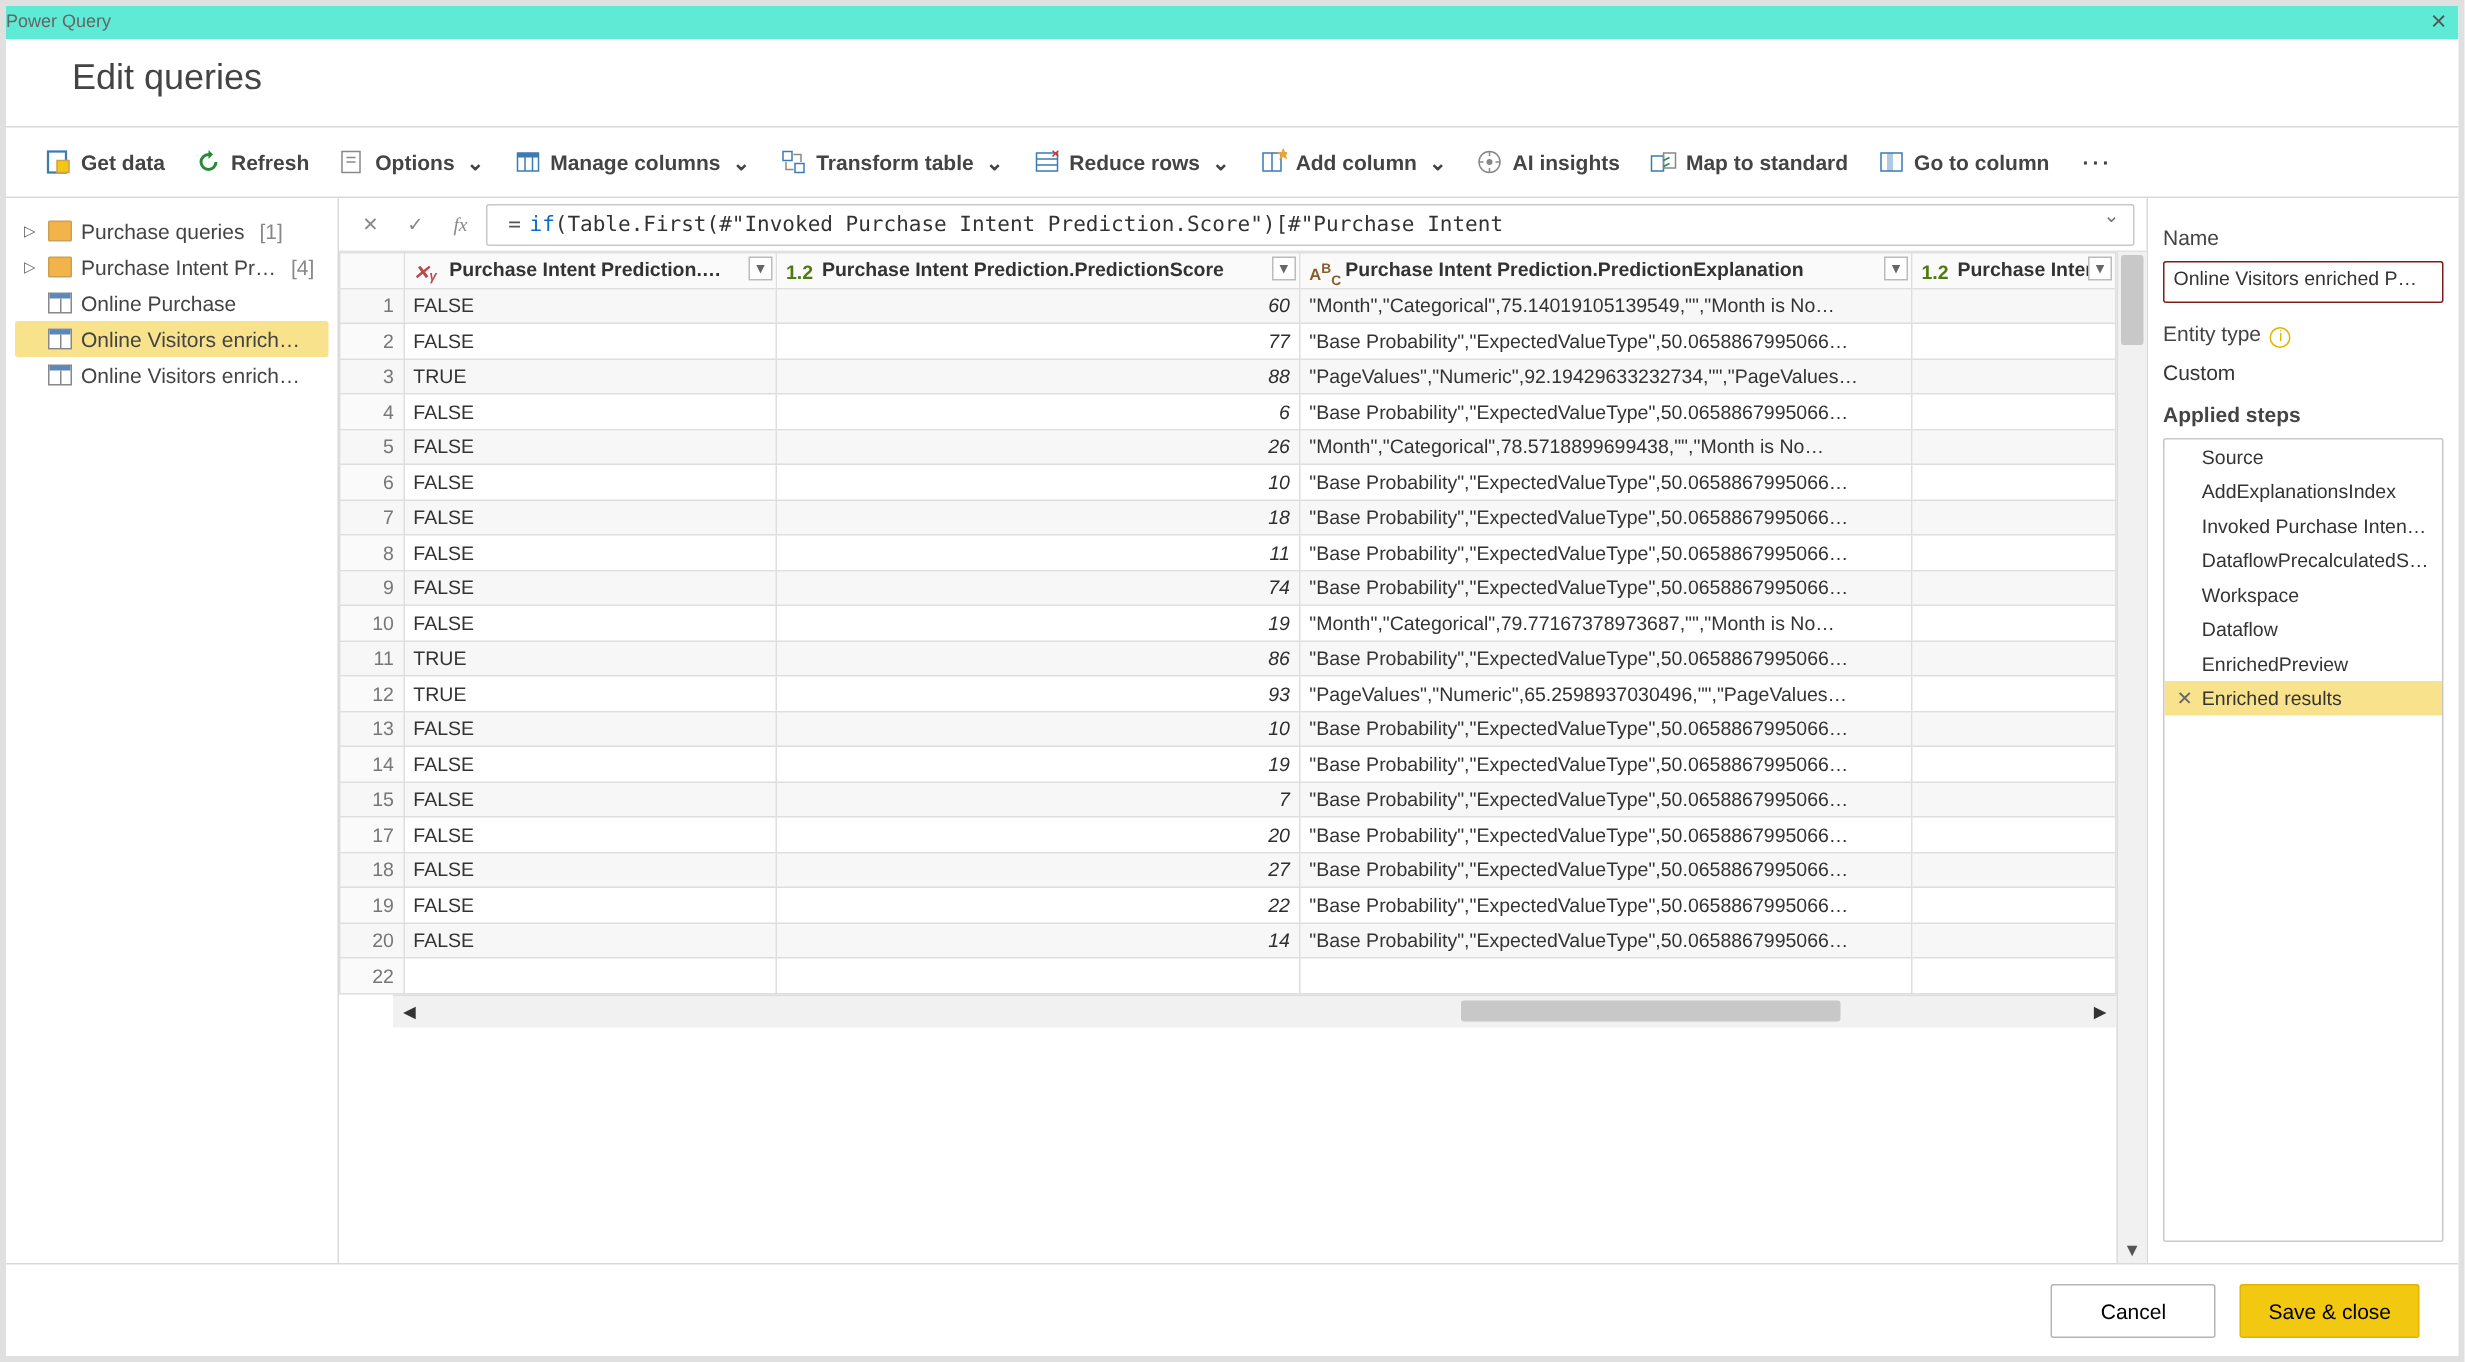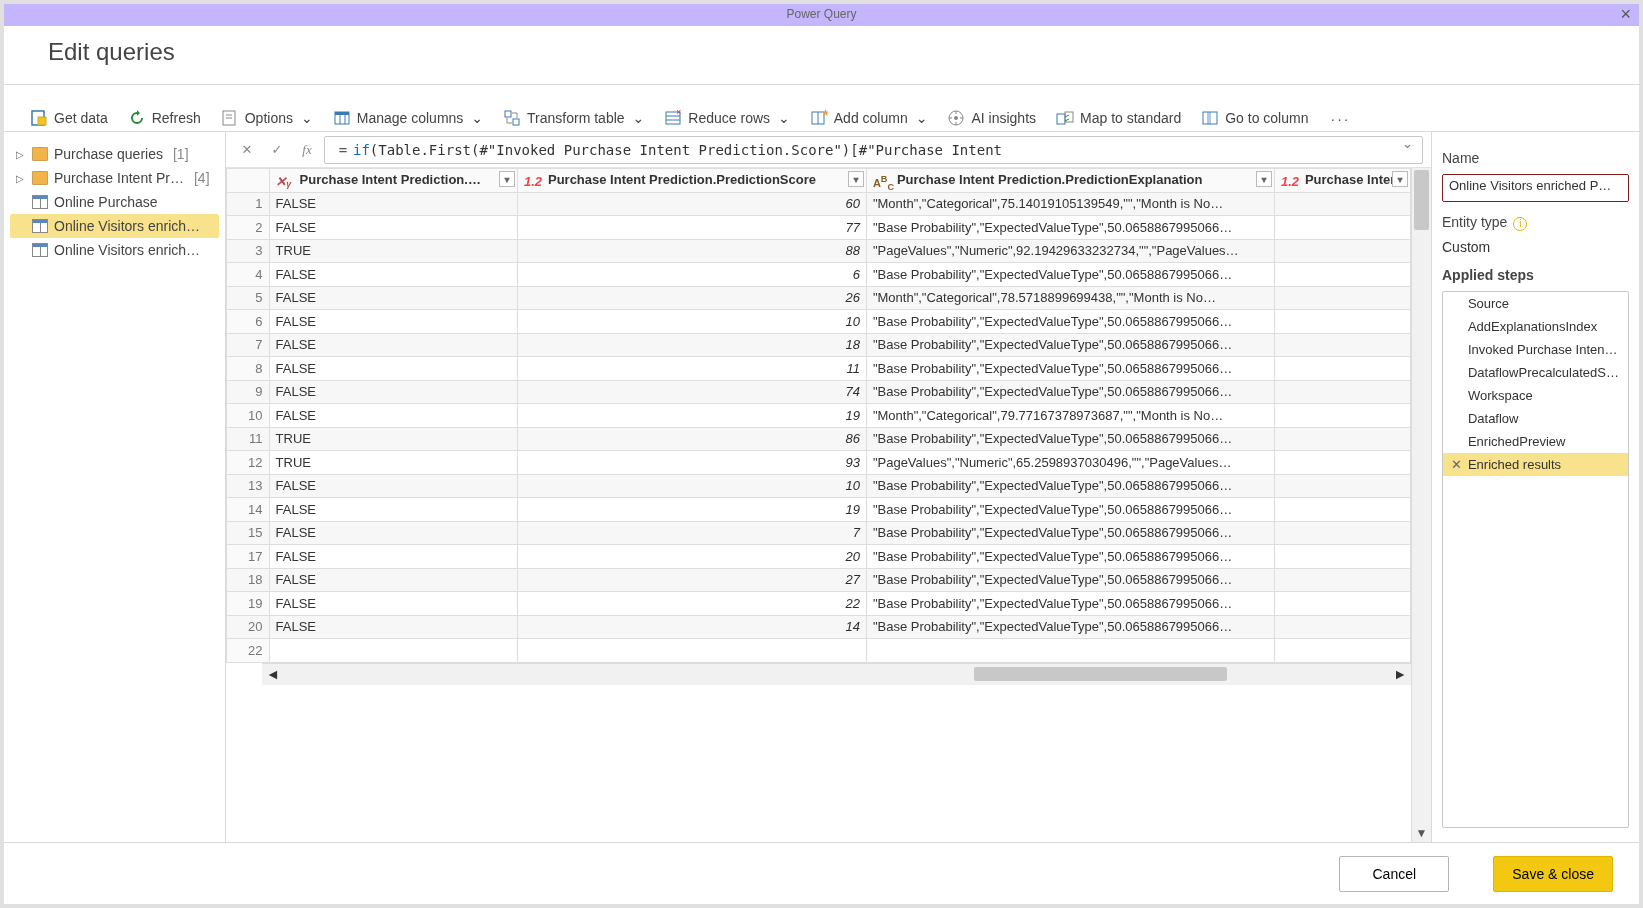--- a/index.html
+++ b/index.html
@@ -1,27 +1,27 @@
 <!DOCTYPE html>
 <html><head>
 <meta charset="utf-8">
 <style>
   * { box-sizing: border-box; margin: 0; padding: 0; }
   html, body { width: 1643px; height: 908px; font-family: "Segoe UI", sans-serif; font-size: 13px; color: #333; background: #fff; overflow: hidden; }
   body { border: 4px solid #e0e0e0; display: flex; flex-direction: column; }
 
   
-  .titlebar { height: 22px; background: #c4b5fd; text-align: center; font-size: 12px; color: #666; padding-top: 3px; position: relative; border-bottom: 0; }
+  .titlebar { height: 22px; background: #5eead4; text-align: left; font-size: 12px; color: #666; padding-top: 3px; position: relative; border-bottom: 0; }
   .titlebar .close { position: absolute; right: 8px; top: 0; font-size: 18px; color: #555; cursor: pointer; }
 
   
   .page-header { padding: 12px 44px 18px; font-size: 24px; font-weight: 300; color: #444; }
 
   
-  .toolbar { height: 48px; border-top: 1px solid #d9d9d9; border-bottom: 1px solid #d9d9d9; display: flex; align-items: flex-end; padding: 0 18px; gap: 4px; }
+  .toolbar { height: 48px; border-top: 1px solid #d9d9d9; border-bottom: 1px solid #d9d9d9; display: flex; align-items: center; padding: 0 18px; gap: 4px; font-weight: bold; }
   .tb-item { display: flex; align-items: center; gap: 6px; padding: 4px 8px; border-radius: 2px; cursor: pointer; font-size: 14px; color: #444; white-space: nowrap; }
   .tb-icon { width: 18px; height: 18px; display: inline-block; }
   .chev { margin-left: 2px; }
   .tb-more { padding: 4px 10px; letter-spacing: 2px; }
 
   
   .main { flex: 1; display: flex; min-height: 0; }
   .sidebar { width: 222px; border-right: 1px solid #d9d9d9; padding: 10px 6px; overflow: hidden; }
   .side-item { display: flex; align-items: center; gap: 6px; padding: 4px 6px; font-size: 14px; color: #444; border-radius: 2px; white-space: nowrap; overflow: hidden; text-overflow: ellipsis; cursor: pointer; }
   .side-item .tri { width: 10px; display: inline-block; font-size: 10px; color: #666; }
@@ -42,21 +42,21 @@
 
   .grid-wrap { flex:1; display:flex; min-height:0; }
   .grid { flex:1; overflow:hidden; position:relative; }
   table.data { border-collapse: collapse; width: 100%; table-layout: fixed; }
   table.data th, table.data td { border: 1px solid #dedede; padding: 3px 6px; font-size: 13px; height: 23.5px; overflow: hidden; text-overflow: ellipsis; white-space: nowrap; }
   table.data th { background: #fafafa; font-weight: 600; text-align:left; position:relative; }
   .rownum { width: 36px; text-align: right; color:#777; background:#fafafa; }
   table.data tr:nth-child(even) td { background: #f7f7f7; }
   .col-type { display:inline-block; width:20px; height:14px; margin-right:4px; vertical-align:middle; }
   .type-xy { font-weight:700; font-style:italic; color:#b84c4c; }
-  .type-num { color:#ef4444; font-weight:700;font-style:italic; }
+  .type-num { color:#4d7c0f; font-weight:700; }
   .type-abc { color:#8a5c2a; font-size:11px; }
   .col-drop { position:absolute; right:2px; top:2px; width:16px; height:16px; border:1px solid #bbb; display:flex;align-items:center;justify-content:center; font-size:10px; color:#666; background:#fff; cursor:pointer;}
   .num-cell { text-align: right; font-style: italic; color:#2e2e2e; }
   .vscroll { width: 20px; background:#f1f1f1; border-left:1px solid #dcdcdc; position:relative; }
   .vscroll .thumb { position:absolute; left:2px; right:2px; top:2px; height:60px; background:#c8c8c8; border-radius:2px; }
   .vscroll .arrow { position:absolute; left:0; right:0; text-align:center; color:#555; font-size:12px; cursor:pointer; }
   .hscroll { height:22px; background:#f1f1f1; border-top:1px solid #dcdcdc; position:relative; margin-left:36px; }
   .hscroll .thumb { position:absolute; top:3px; height:14px; left:62%; width:22%; background:#c8c8c8; border-radius:2px; }
   .hscroll .arrow { position:absolute; top:2px; font-size:14px; color:#333; cursor:pointer; }
 
@@ -64,21 +64,21 @@
   .rp-label { font-size: 14px; color:#444; margin-top:4px; }
   .rp-input { width:100%; height:28px; border:1px solid #7f1d1d; border-radius:2px; padding: 3px 6px; font-size:13px; overflow:hidden; text-overflow:ellipsis; white-space:nowrap; }
   .info-ic { display:inline-block; width:14px; height:14px; border:1px solid #e0b400; border-radius:50%; color:#e0b400; font-size:10px; text-align:center; line-height:12px; margin-left:6px; }
   .steps-box { flex:1; border:1px solid #c8c8c8; border-radius:2px; overflow:auto; }
   .step { padding: 4px 8px; font-size: 13px; cursor:pointer; white-space:nowrap; overflow:hidden; text-overflow:ellipsis; }
   .step.selected { background:#f8e28b; }
   .step .del { float:left; margin-right:6px; color:#666; }
 
   
   .footer { height: 62px; border-top: 1px solid #d9d9d9; display:flex; align-items:center; justify-content:flex-end; padding: 0 26px; gap: 16px; }
-  .btn { min-width: 110px; height: 36px; border:1px solid #b5b5b5; background:#fff; border-radius:2px; font-size:14px; cursor:pointer; padding: 0 18px; margin-left: 28px; }
+  .btn { min-width: 110px; height: 36px; border:1px solid #b5b5b5; background:#fff; border-radius:2px; font-size:14px; cursor:pointer; padding: 0 18px; }
   .btn.primary { background:#f2c811; border-color:#e0b400; }
 
   svg { display:block; }
 </style>
 </head>
 <body>
 
 <div class="titlebar">
   <span>Power Query</span>
   <span class="close">×</span>

